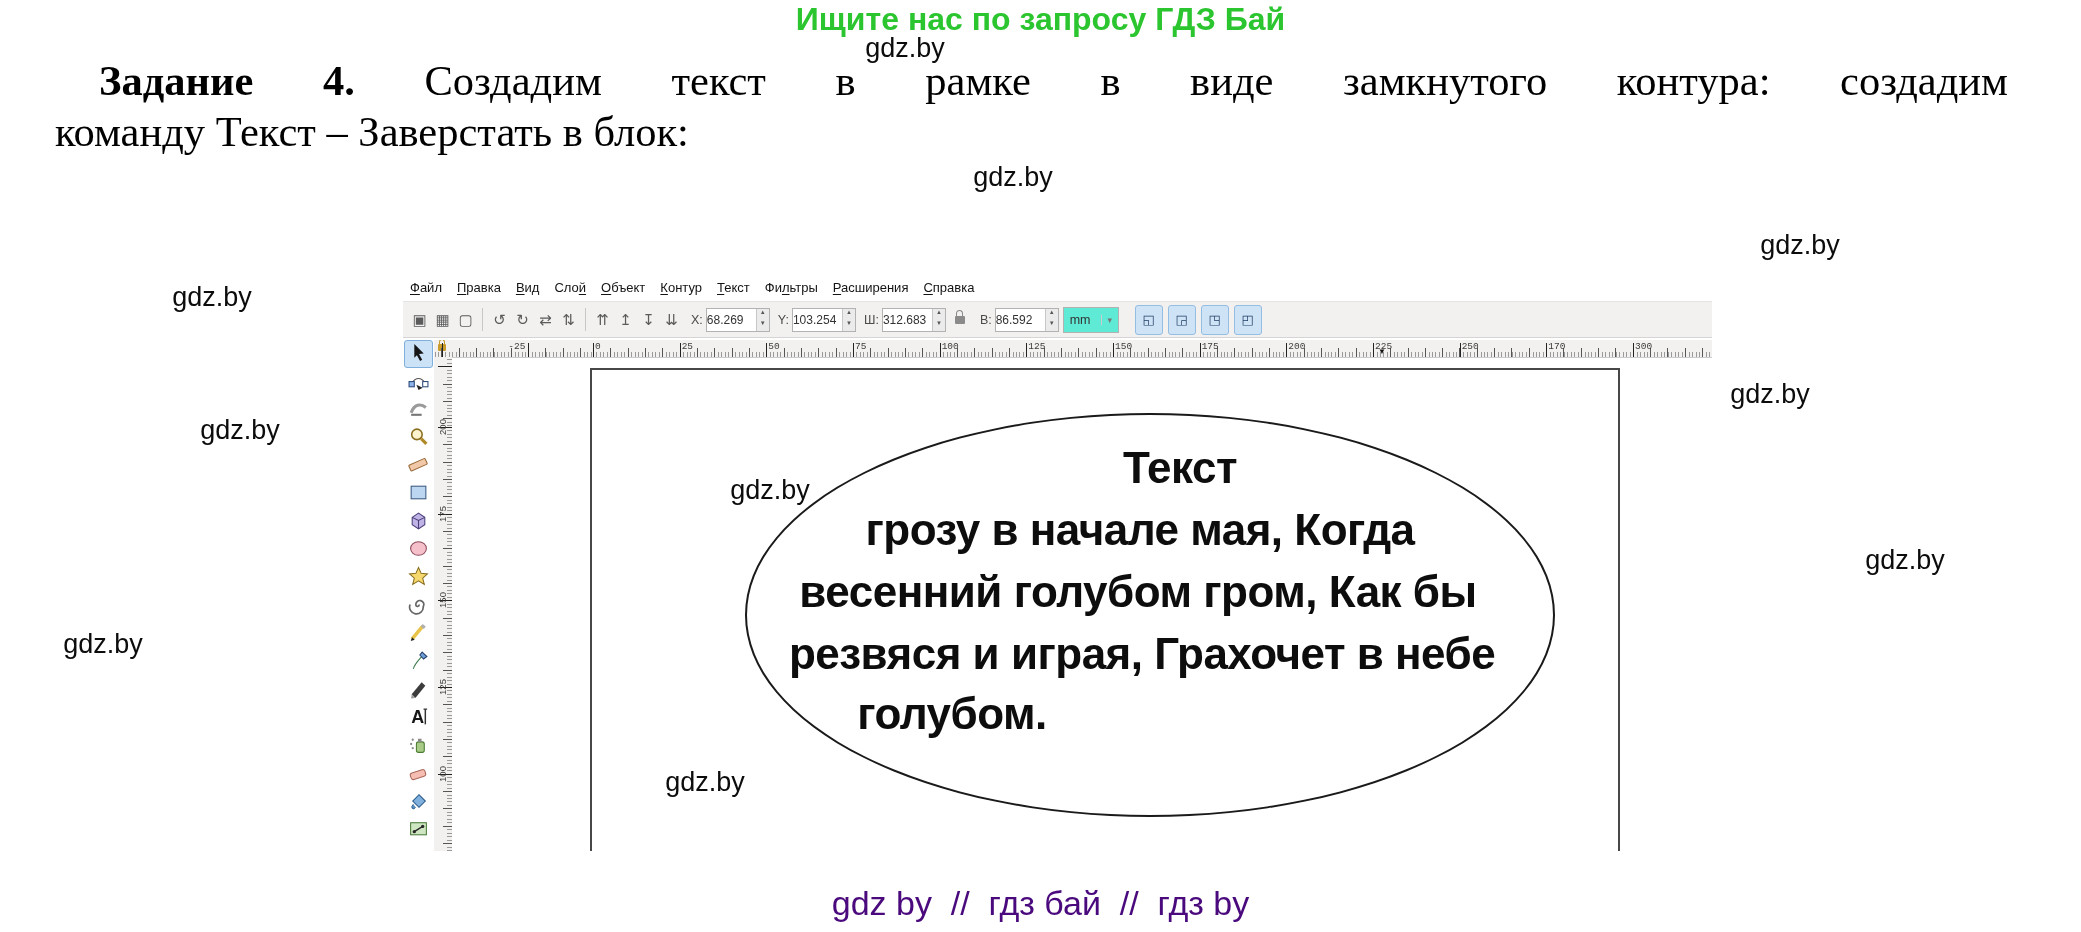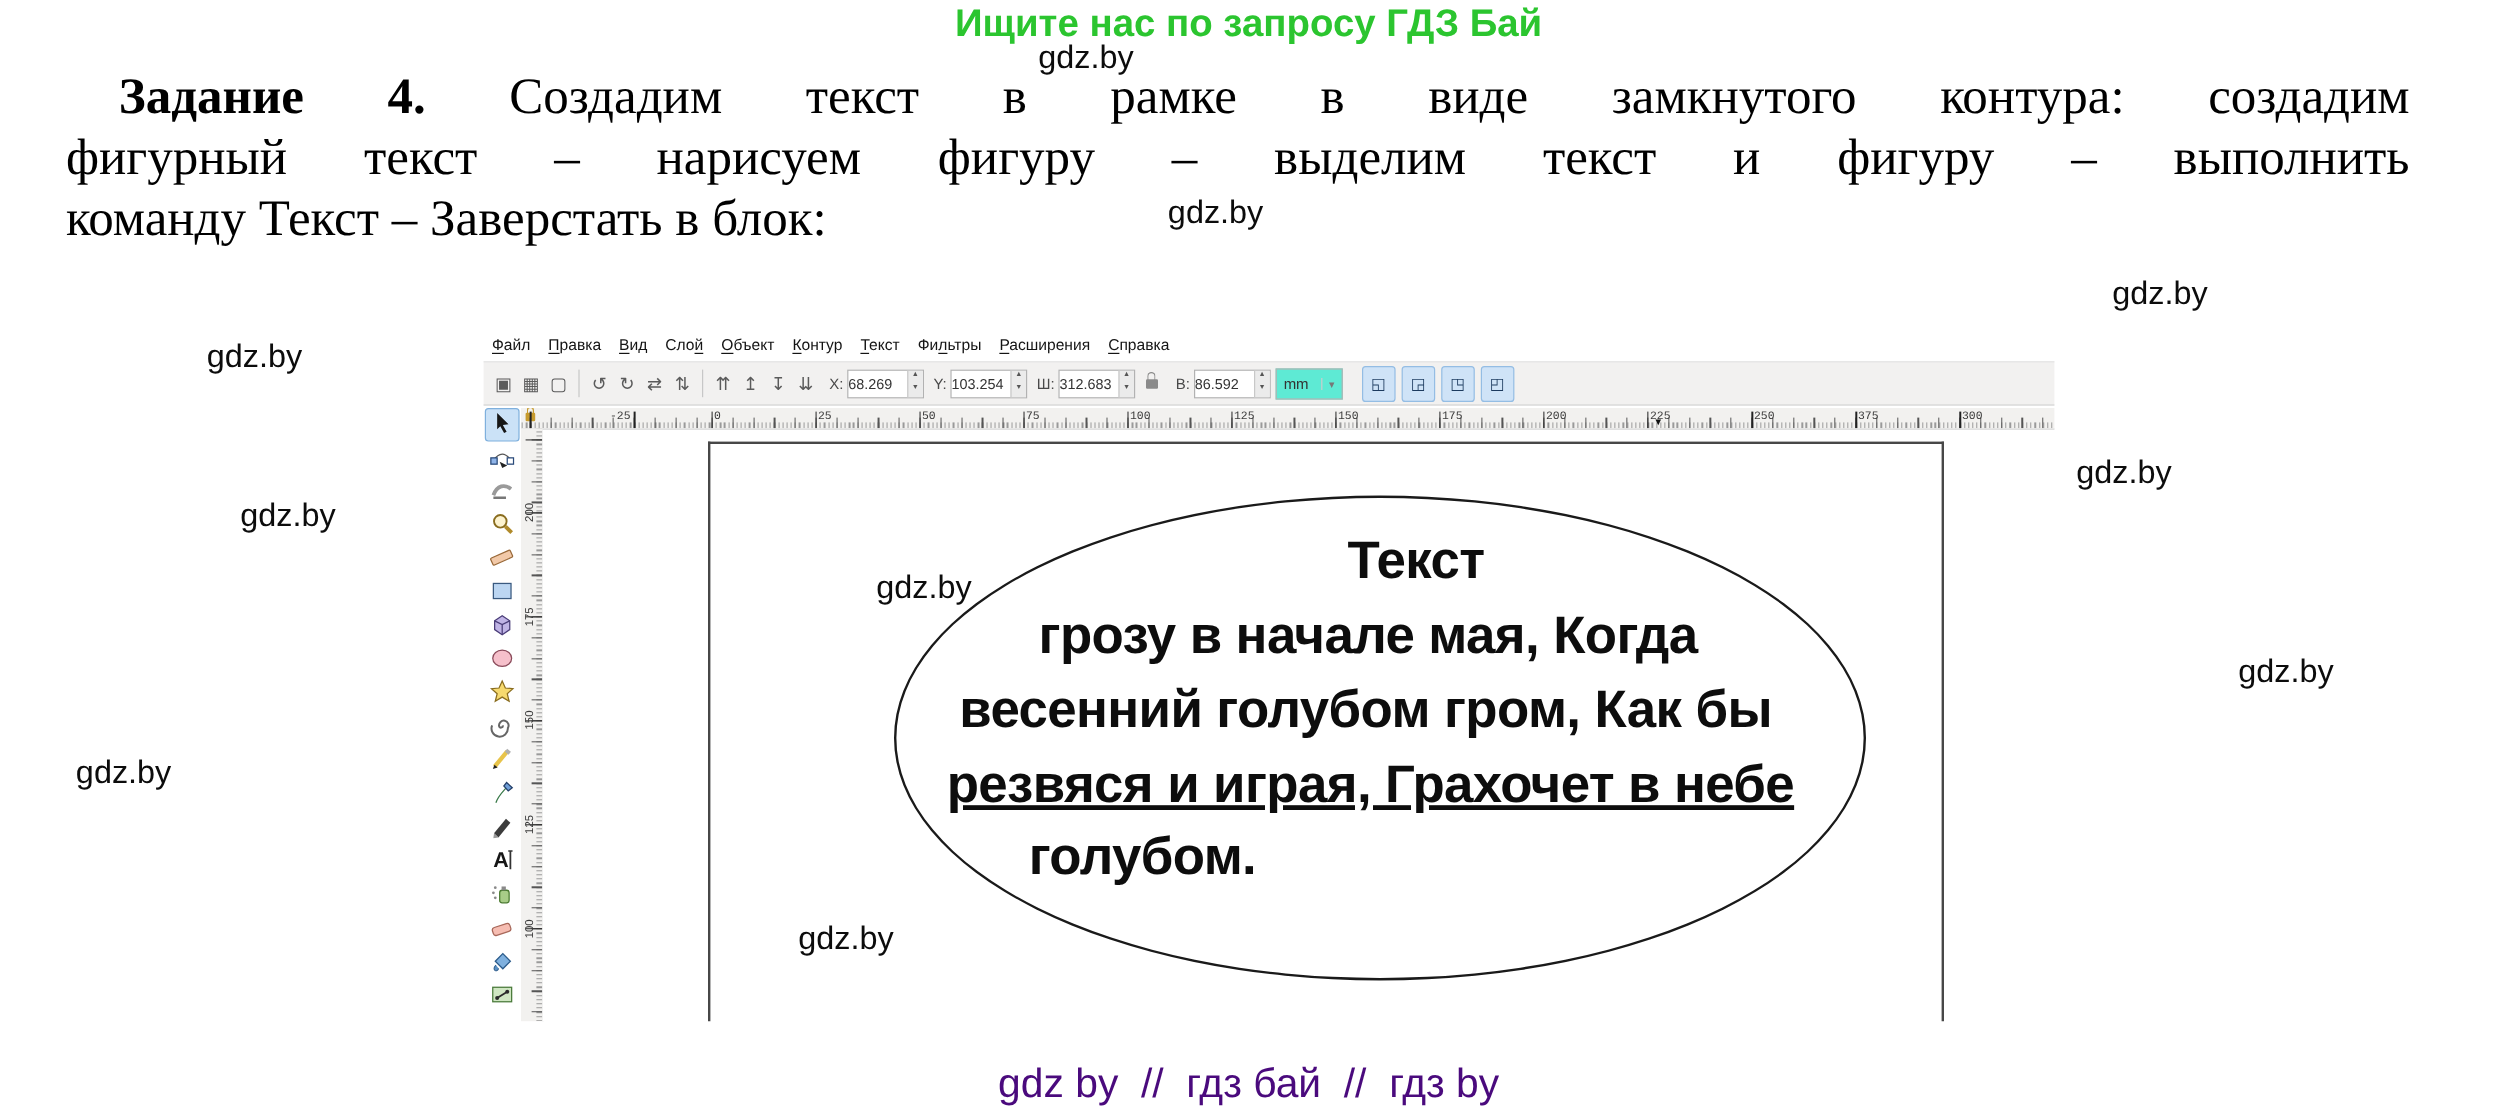--- a/index.html
+++ b/index.html
@@ -86,21 +86,20 @@
          color:#0d0d0d;white-space:nowrap;letter-spacing:-0.5px;
          font-family:"Liberation Sans",sans-serif;}
 </style>
 </head>
 <body>
 
 <div class="banner" style="color: rgb(43, 197, 47);">Ищите нас по запросу ГДЗ Бай</div>
 
 <div class="task">
   <div class="tl tl1 just"><b>Задание 4.</b> <span>Создадим текст в рамке в виде замкнутого контура: создадим</span></div>
-  <div class="tl just">фигурный текст – нарисуем фигуру – выделим текст и фигуру – выполнить</div>
   <div class="tl">команду Текст – Заверстать в блок:</div>
 </div>
 
 <div id="ink">
   <div class="menubar" id="menubar">
       <span class="mi"><u>Ф</u>айл</span>
       <span class="mi"><u>П</u>равка</span>
       <span class="mi"><u>В</u>ид</span>
       <span class="mi">Сло<u>й</u></span>
       <span class="mi"><u>О</u>бъект</span>
@@ -186,21 +185,21 @@
       <span class="hlab" style="left: 247.667px;">25</span>
       <span class="hlab" style="left: 334.335px;">50</span>
       <span class="hlab" style="left: 421.002px;">75</span>
       <span class="hlab" style="left: 507.67px;">100</span>
       <span class="hlab" style="left: 594.337px;">125</span>
       <span class="hlab" style="left: 681.005px;">150</span>
       <span class="hlab" style="left: 767.673px;">175</span>
       <span class="hlab" style="left: 854.34px;">200</span>
       <span class="hlab" style="left: 941.007px;">225</span>
       <span class="hlab" style="left: 1027.67px;">250</span>
-      <span class="hlab" style="left: 1114.34px;">375</span>
+      <span class="hlab" style="left: 1114.34px;">170</span>
       <span class="hlab" style="left: 1201.01px;">300</span>
     </div>
 
   <div class="vruler" id="vruler">
     <div class="tick v-min"></div>
     <div class="tick v-mid"></div>
     <div class="tick v-maj"></div>
   <span class="vlab" style="top: 70px;">200</span>
       <span class="vlab" style="top: 156.667px;">175</span>
       <span class="vlab" style="top: 243.335px;">150</span>
@@ -322,21 +321,21 @@
     </div>
 
   <div class="canvas" id="canvas">
     <div class="topline"></div>
     <div class="pg"></div>
     <div class="ell"></div>
     <div id="elines">
         <div class="eline" style="left: 728px; top: 111px;">Текст</div>
         <div class="eline" style="left: 688px; top: 173px;">грозу в начале мая, Когда</div>
         <div class="eline" style="left: 686px; top: 235px;">весенний голубом гром, Как бы</div>
-        <div class="eline" style="left: 690px; top: 297px; text-decoration: underline;">резвяся и играя, Грахочет в небе</div>
+        <div class="eline" style="left: 690px; top: 297px;">резвяся и играя, Грахочет в небе</div>
         <div class="eline" style="left: 500px; top: 357px;">голубом.</div>
       </div>
   </div>
 </div>
 
 <div class="footer" style="color: rgb(74, 10, 125);">gdz by  //  гдз бай  //  гдз by</div>
 <div id="wms">
     <span class="wm" style="left: 905px; top: 48px;">gdz.by</span>
     <span class="wm" style="left: 1013px; top: 177px;">gdz.by</span>
     <span class="wm" style="left: 1800px; top: 245px;">gdz.by</span>

